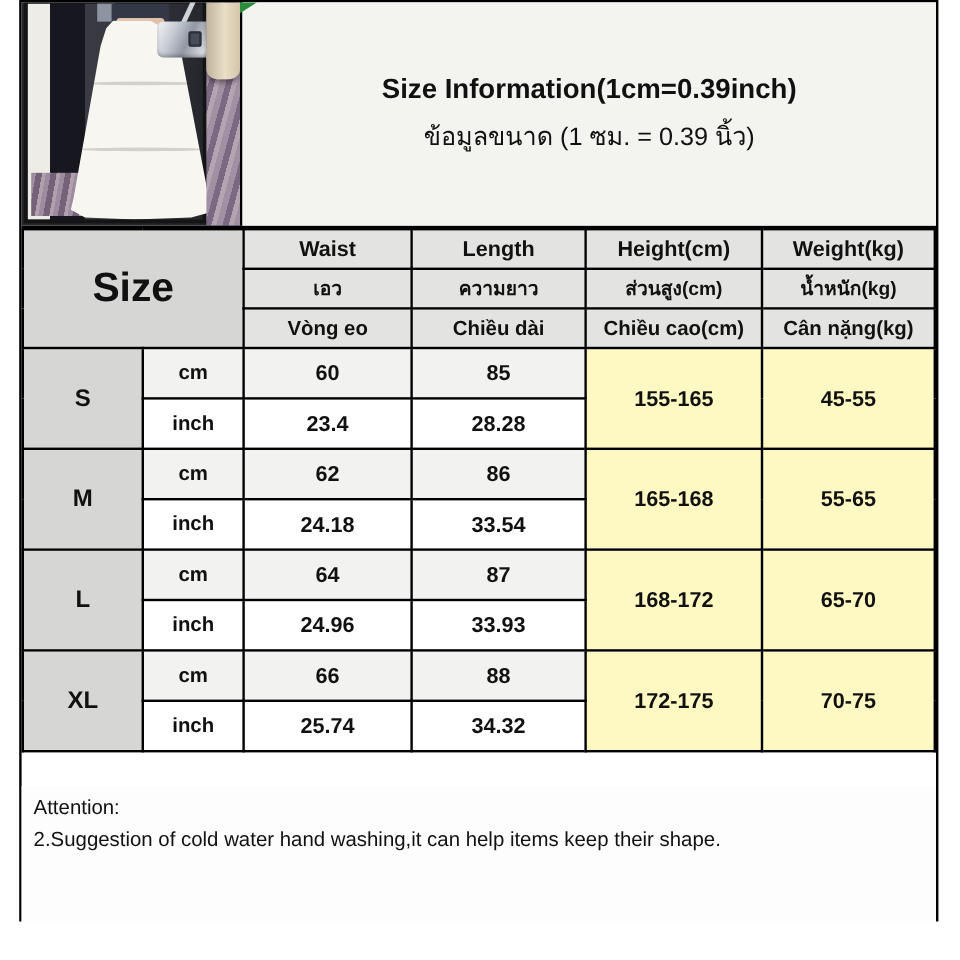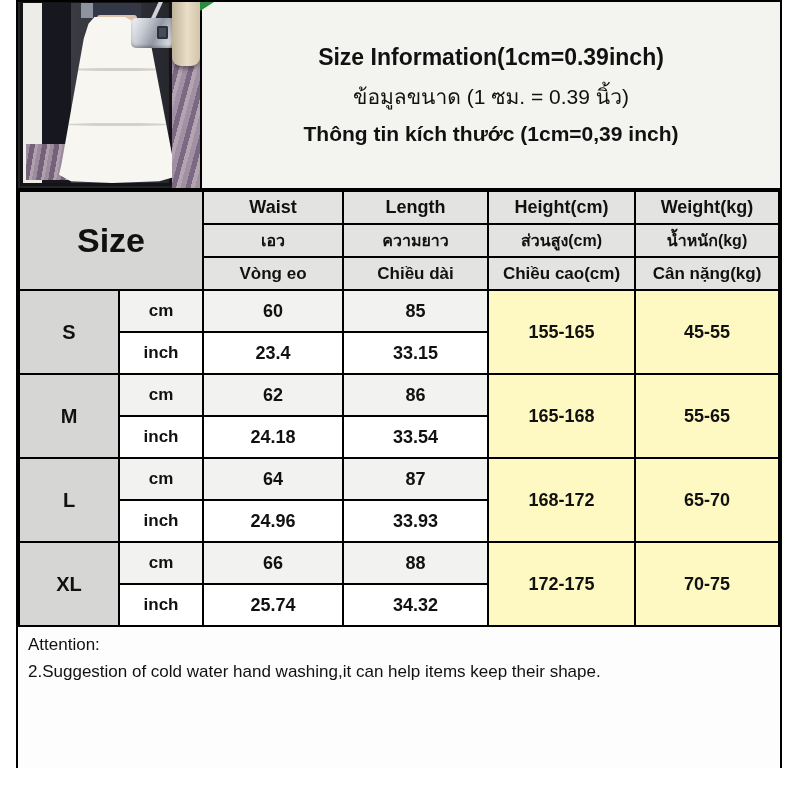--- a/index.html
+++ b/index.html
@@ -62,21 +62,21 @@
   td.size-letter { background:#d6d6d4; font-size:20px; }
   tr.cm-row td { height:42px; }
   tr.inch-row td { height:42px; background:#ffffff; }
   .cm-bg { background:#f2f2f0; }
   td.merged { background:#fef9c3; font-size:18px; }
   td.val { font-size:18px; }
   td.unit { font-size:17px; }
 
   
   .attention { flex:1; background:#fdfdfd; padding:5px 10px 0 10px;
-    font-size:17px; line-height:1.56; font-weight:normal; }
+    font-size:17px; line-height:1.56; font-weight:normal;margin-top:28px; }
 </style>
 </head>
 <body>
 
 <div class="page">
   <div class="block">
 
     <div class="top-row">
 
       <div class="photo">
@@ -95,21 +95,20 @@
           </div>
         </div>
         <div class="right-strip"></div>
         <div class="pillar"></div>
       </div>
 
       <div class="title-area">
         <div class="green-corner"></div>
         <div class="title-en">Size Information(1cm=0.39inch)</div>
         <div class="title-th">ข้อมูลขนาด (1 ซม. = 0.39 นิ้ว)</div>
-        <div class="title-vi">Thông tin kích thước (1cm=0,39 inch)</div>
       </div>
     </div>
 
     <table class="size-table">
       <colgroup>
         <col style="width:100px">
           <col style="width:84px">
           <col style="width:140px">
         <col style="width:145px">
           <col style="width:147px">
@@ -140,21 +139,21 @@
           <td rowspan="2" class="size-letter">S</td>
           <td class="unit cm-bg">cm</td>
           <td class="val cm-bg">60</td>
           <td class="val cm-bg">85</td>
           <td rowspan="2" class="merged">155-165</td>
           <td rowspan="2" class="merged">45-55</td>
         </tr>
         <tr class="inch-row">
           <td class="unit">inch</td>
           <td class="val">23.4</td>
-          <td class="val">33.15</td>
+          <td class="val">28.28</td>
         </tr>
 
         <tr class="cm-row">
           <td rowspan="2" class="size-letter">M</td>
           <td class="unit cm-bg">cm</td>
           <td class="val cm-bg">62</td>
           <td class="val cm-bg">86</td>
           <td rowspan="2" class="merged">165-168</td>
           <td rowspan="2" class="merged">55-65</td>
         </tr>

